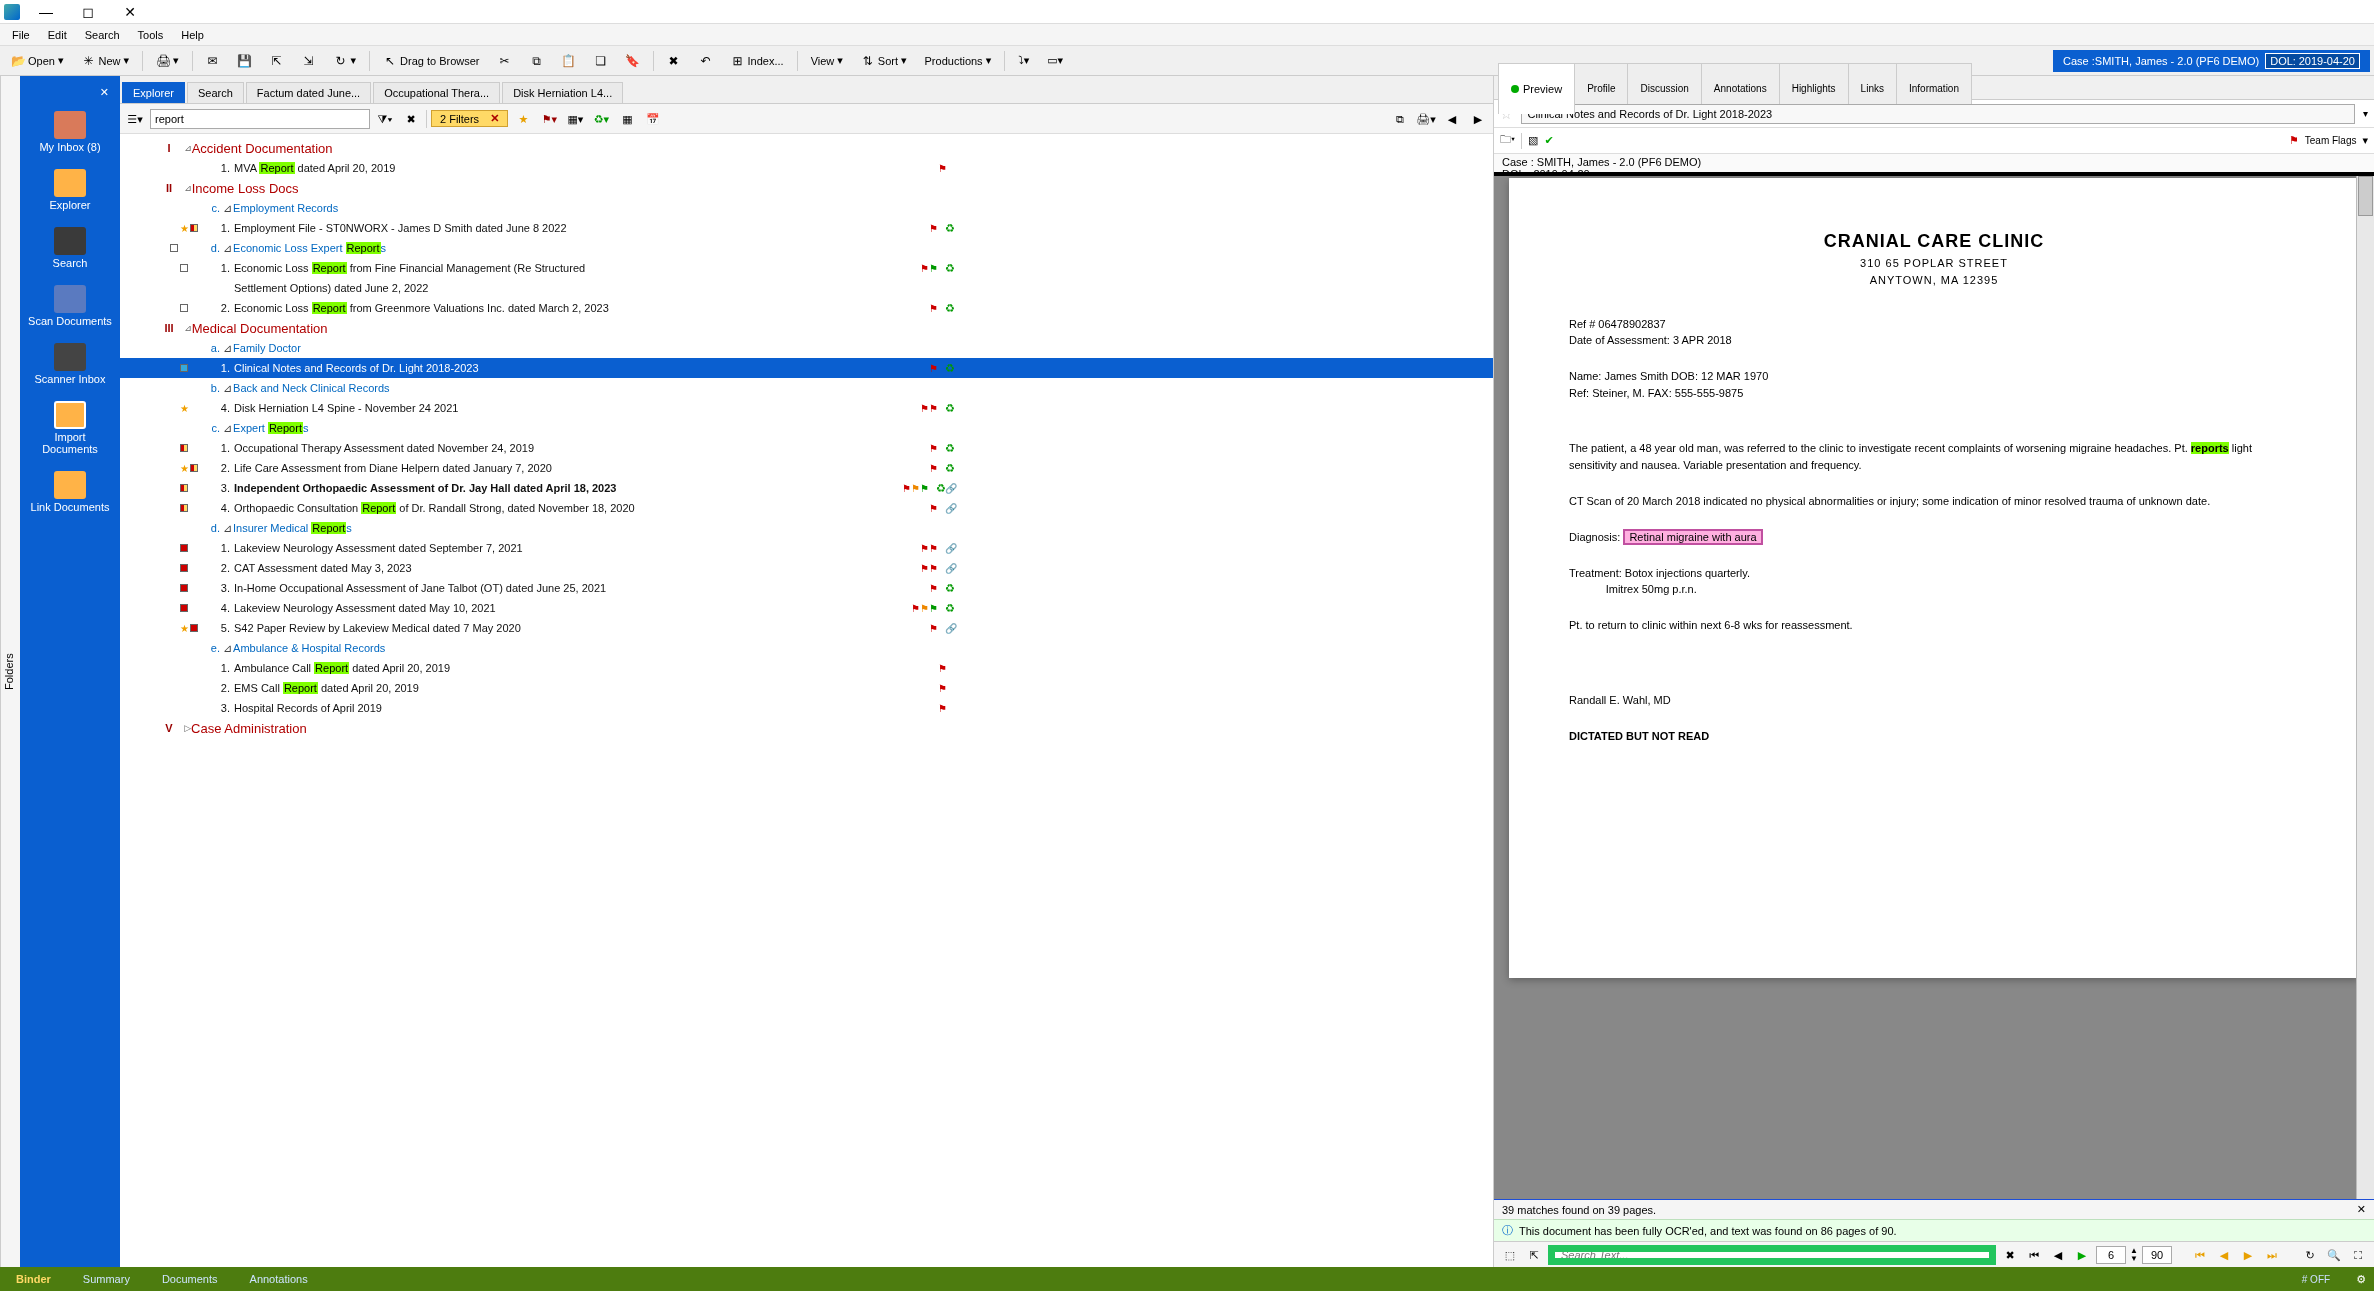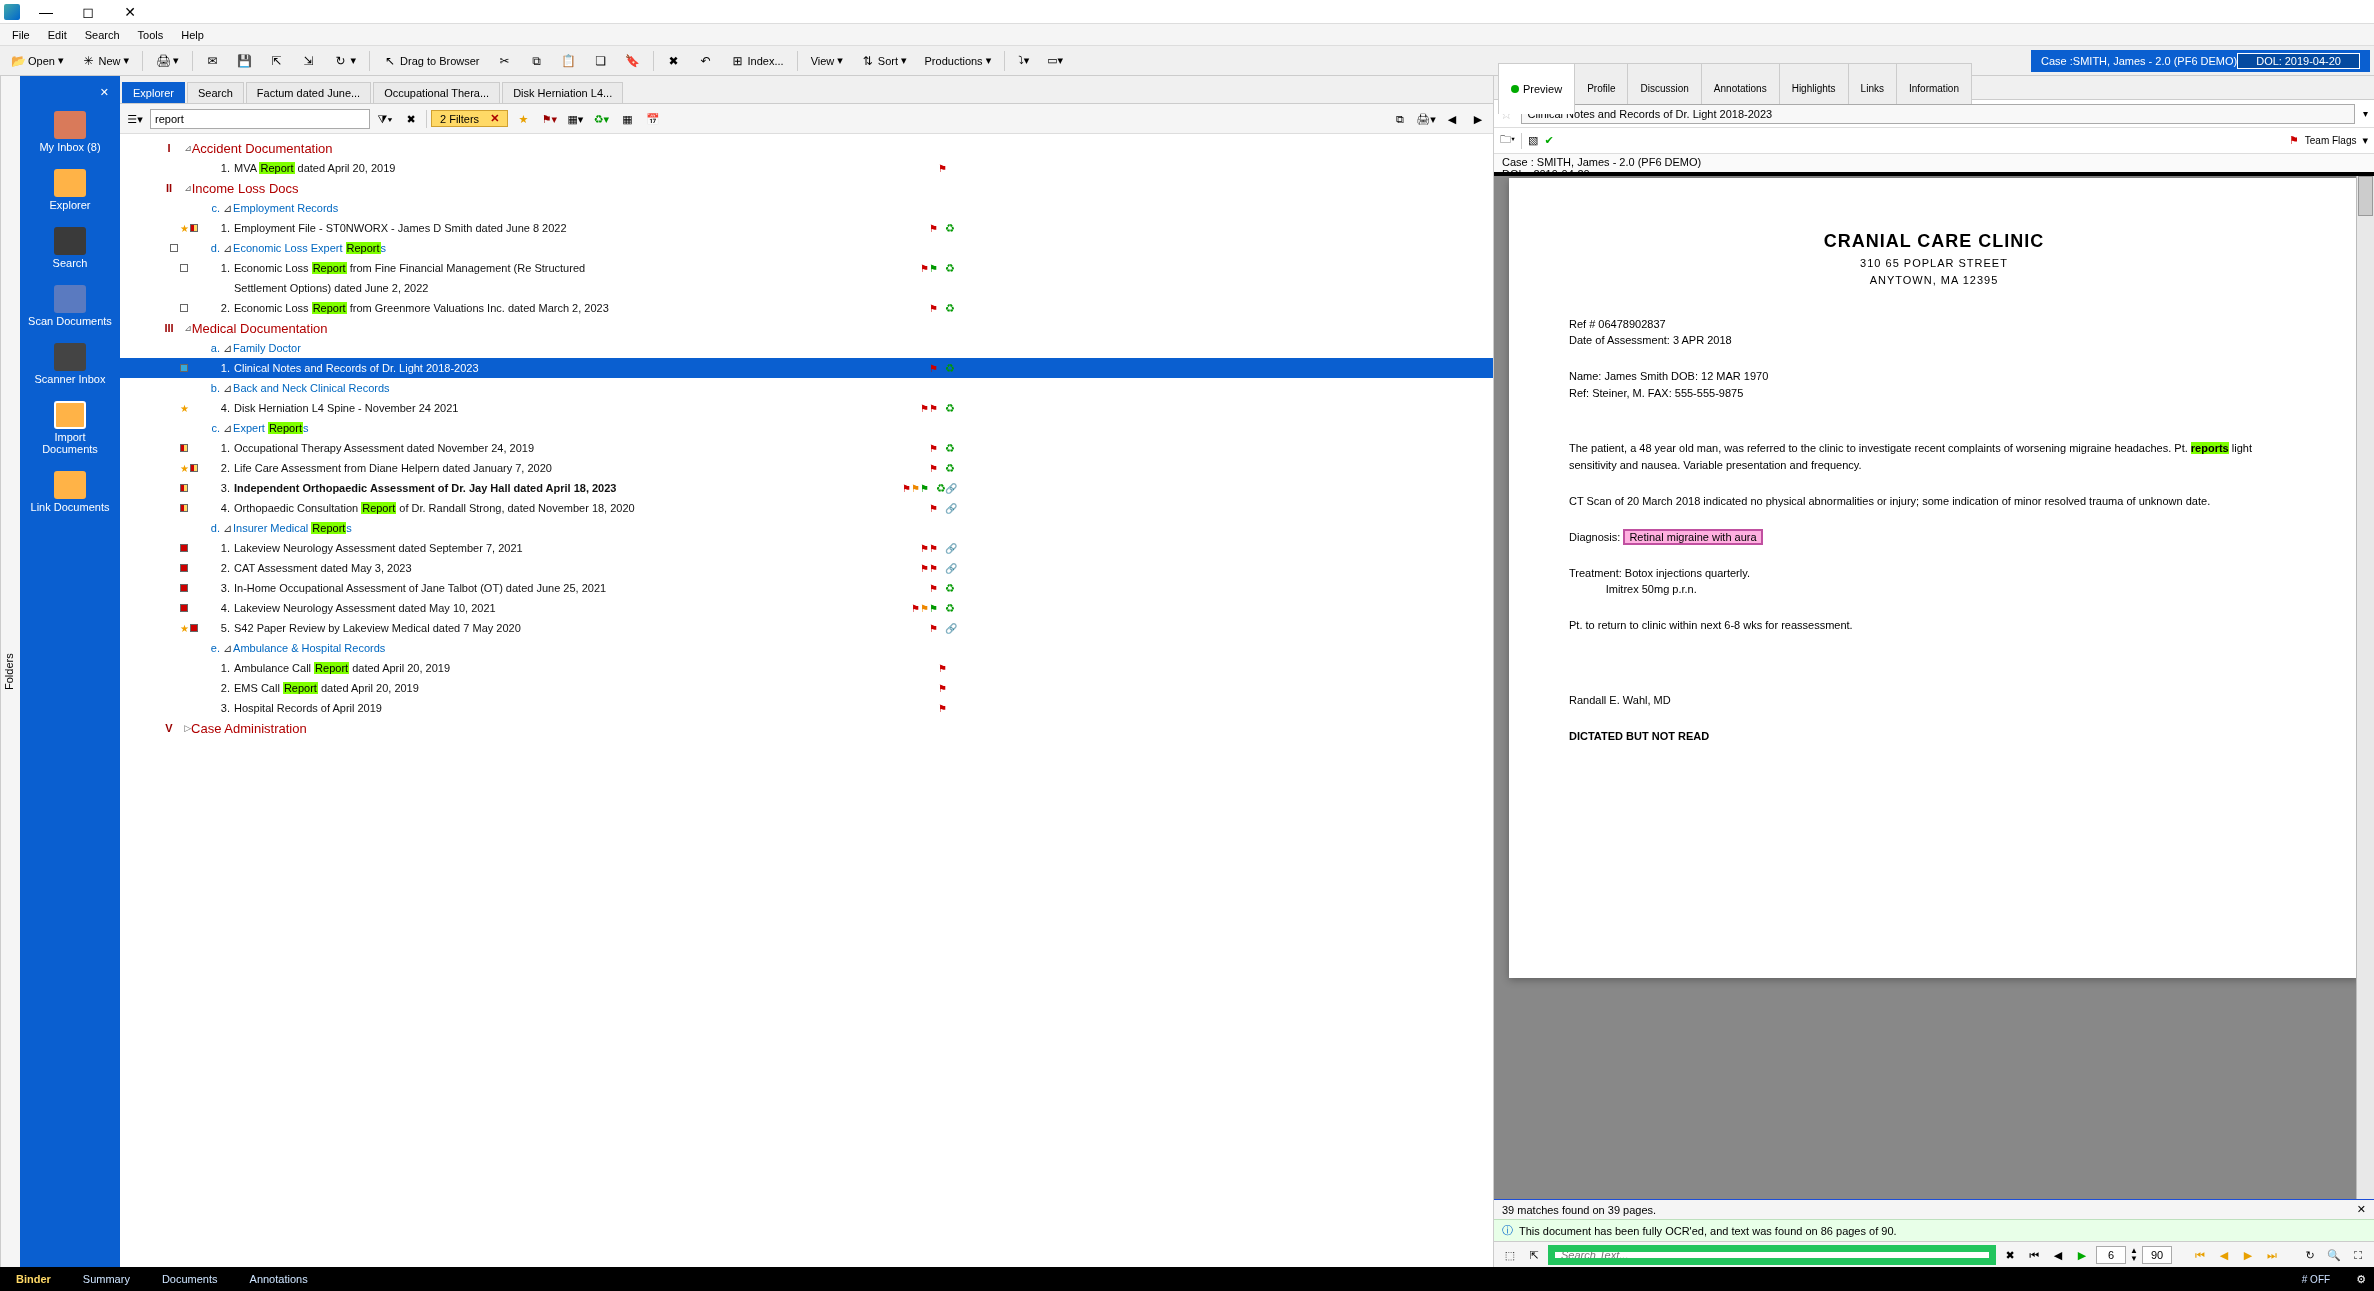--- a/index.html
+++ b/index.html
@@ -9,21 +9,21 @@
 .titlebar .title { flex: 1; font-size: 12px; }
 .titlebar .win-controls { display: flex; gap: 2px; }
 .titlebar .win-controls span { width: 40px; height: 20px; text-align: center; line-height: 20px; font-size: 14px; cursor: pointer; }
 .menubar { height: 22px; background: #f5f5f5; display: flex; align-items: center; padding: 0 4px; gap: 2px; border-bottom: 1px solid #ddd;}
 .menubar span { padding: 2px 8px; cursor: pointer; }
 .toolbar { height: 30px; background: #f0f0f0; display: flex; align-items: center; padding: 2px 4px; gap: 4px; border-bottom: 1px solid #ccc;}
 .toolbar .tb-btn { height: 22px; display: inline-flex; align-items: center; padding: 0 6px; gap: 3px; cursor: pointer; border: 1px solid transparent; }
 .toolbar .sep { width: 1px; height: 20px; background: #ccc; margin: 0 2px; }
 .toolbar .spacer { flex: 1; }
 .toolbar .case-info { background: #0a5fd0; color: #fff; height: 22px; display: flex; align-items: center; padding: 0 10px; font-size: 11px; }
-.toolbar .case-info .dol { background: #044aa0; padding: 1px 18px; border: 1px solid #fff; font-size: 10px;}
+.toolbar .case-info .dol { background: #044aa0; padding: 1px 4px; margin-left: 6px; border: 1px solid #fff; font-size: 10px;}
 .ico { display: inline-block; width: 14px; height: 14px; text-align: center; line-height: 14px; font-size: 12px; }
 .main { display: flex; height: calc(100vh - 24px - 22px - 30px - 24px); }
 .folders-tab { width: 20px; background: #f5f5f5; border-right: 1px solid #ccc; writing-mode: vertical-rl; transform: rotate(180deg); text-align: center; padding: 8px 2px; cursor: pointer; font-size: 11px;}
 .leftbar { width: 100px; background: #0a5fd0; display: flex; flex-direction: column; align-items: center; padding-top: 8px; gap: 4px; }
 .leftbar .lb-item { color: #fff; text-align: center; width: 90px; padding: 6px 2px; cursor: pointer; font-size: 10px;}
 .leftbar .lb-item .lb-ico { display: block; width: 32px; height: 28px; margin: 0 auto 2px; background: #ffb347; border-radius: 3px; position: relative; }
 .leftbar .lb-item .lb-ico.inbox { background: #d97a5a; }
 .leftbar .lb-item .lb-ico.search { background: #3a3a3a; }
 .leftbar .lb-item .lb-ico.scan { background: #5a7ac0; }
 .leftbar .lb-item .lb-ico.scanner { background: #444; }
@@ -87,21 +87,21 @@
 .doc-page .hl-pink { background: #ffb0e0; border: 2px solid #c050a0; padding: 0 4px;}
 .doc-scroll { position:absolute; right:0; top:0; bottom:0; width:18px; background:#e8e8e8; border-left:1px solid #bbb;}
 .doc-scroll .thumb { position:absolute; top:0; left:1px; right:1px; height:40px; background:#ccc; border:1px solid #999;}
 .matches-bar { height: 20px; background: #f5f5f5; padding: 2px 8px; font-size: 10px; display: flex; align-items: center; border-top:1px solid #1d4ed8;}
 .matches-bar .x { margin-left:auto; cursor:pointer;}
 .ocr-bar { height: 22px; background: #e8ffe8; padding: 2px 8px; font-size: 10px; display: flex; align-items: center; gap: 6px; border-top:1px solid #bde0bd;}
 .doc-footer { height: 26px; background: #f5f5f5; display: flex; align-items: center; padding: 2px 6px; gap: 4px; border-top: 1px solid #ccc;}
 .doc-footer input.search { flex: 1; height: 20px; border: 7px solid #22c55e; padding: 0 6px; color:#888; font-style:italic;}
 .doc-footer .nav-btn { width: 20px; height: 20px; text-align: center; cursor: pointer; line-height:20px;}
 .doc-footer input.pg { width: 30px; height: 18px; text-align: center; border: 1px solid #aaa;}
-.bottom-tabs { height: 24px; background: #000000; display: flex; align-items: center; padding: 0 8px; gap: 16px; color: #fff; }
+.bottom-tabs { height: 24px; background: #4d7c0f; display: flex; align-items: center; padding: 0 8px; gap: 16px; color: #fff; }
 .bottom-tabs .btab { padding: 3px 8px; cursor: pointer; color:#cde4ff;}
 .bottom-tabs .btab.active { font-weight: bold; color:#ffd966;}
 .bottom-tabs .spacer { flex: 1; }
 .bottom-tabs .status { font-size:10px; color:#cce0ff;}
 </style>
 </head>
 <body>
 
 <div class="titlebar">
   <span class="logo"></span>

